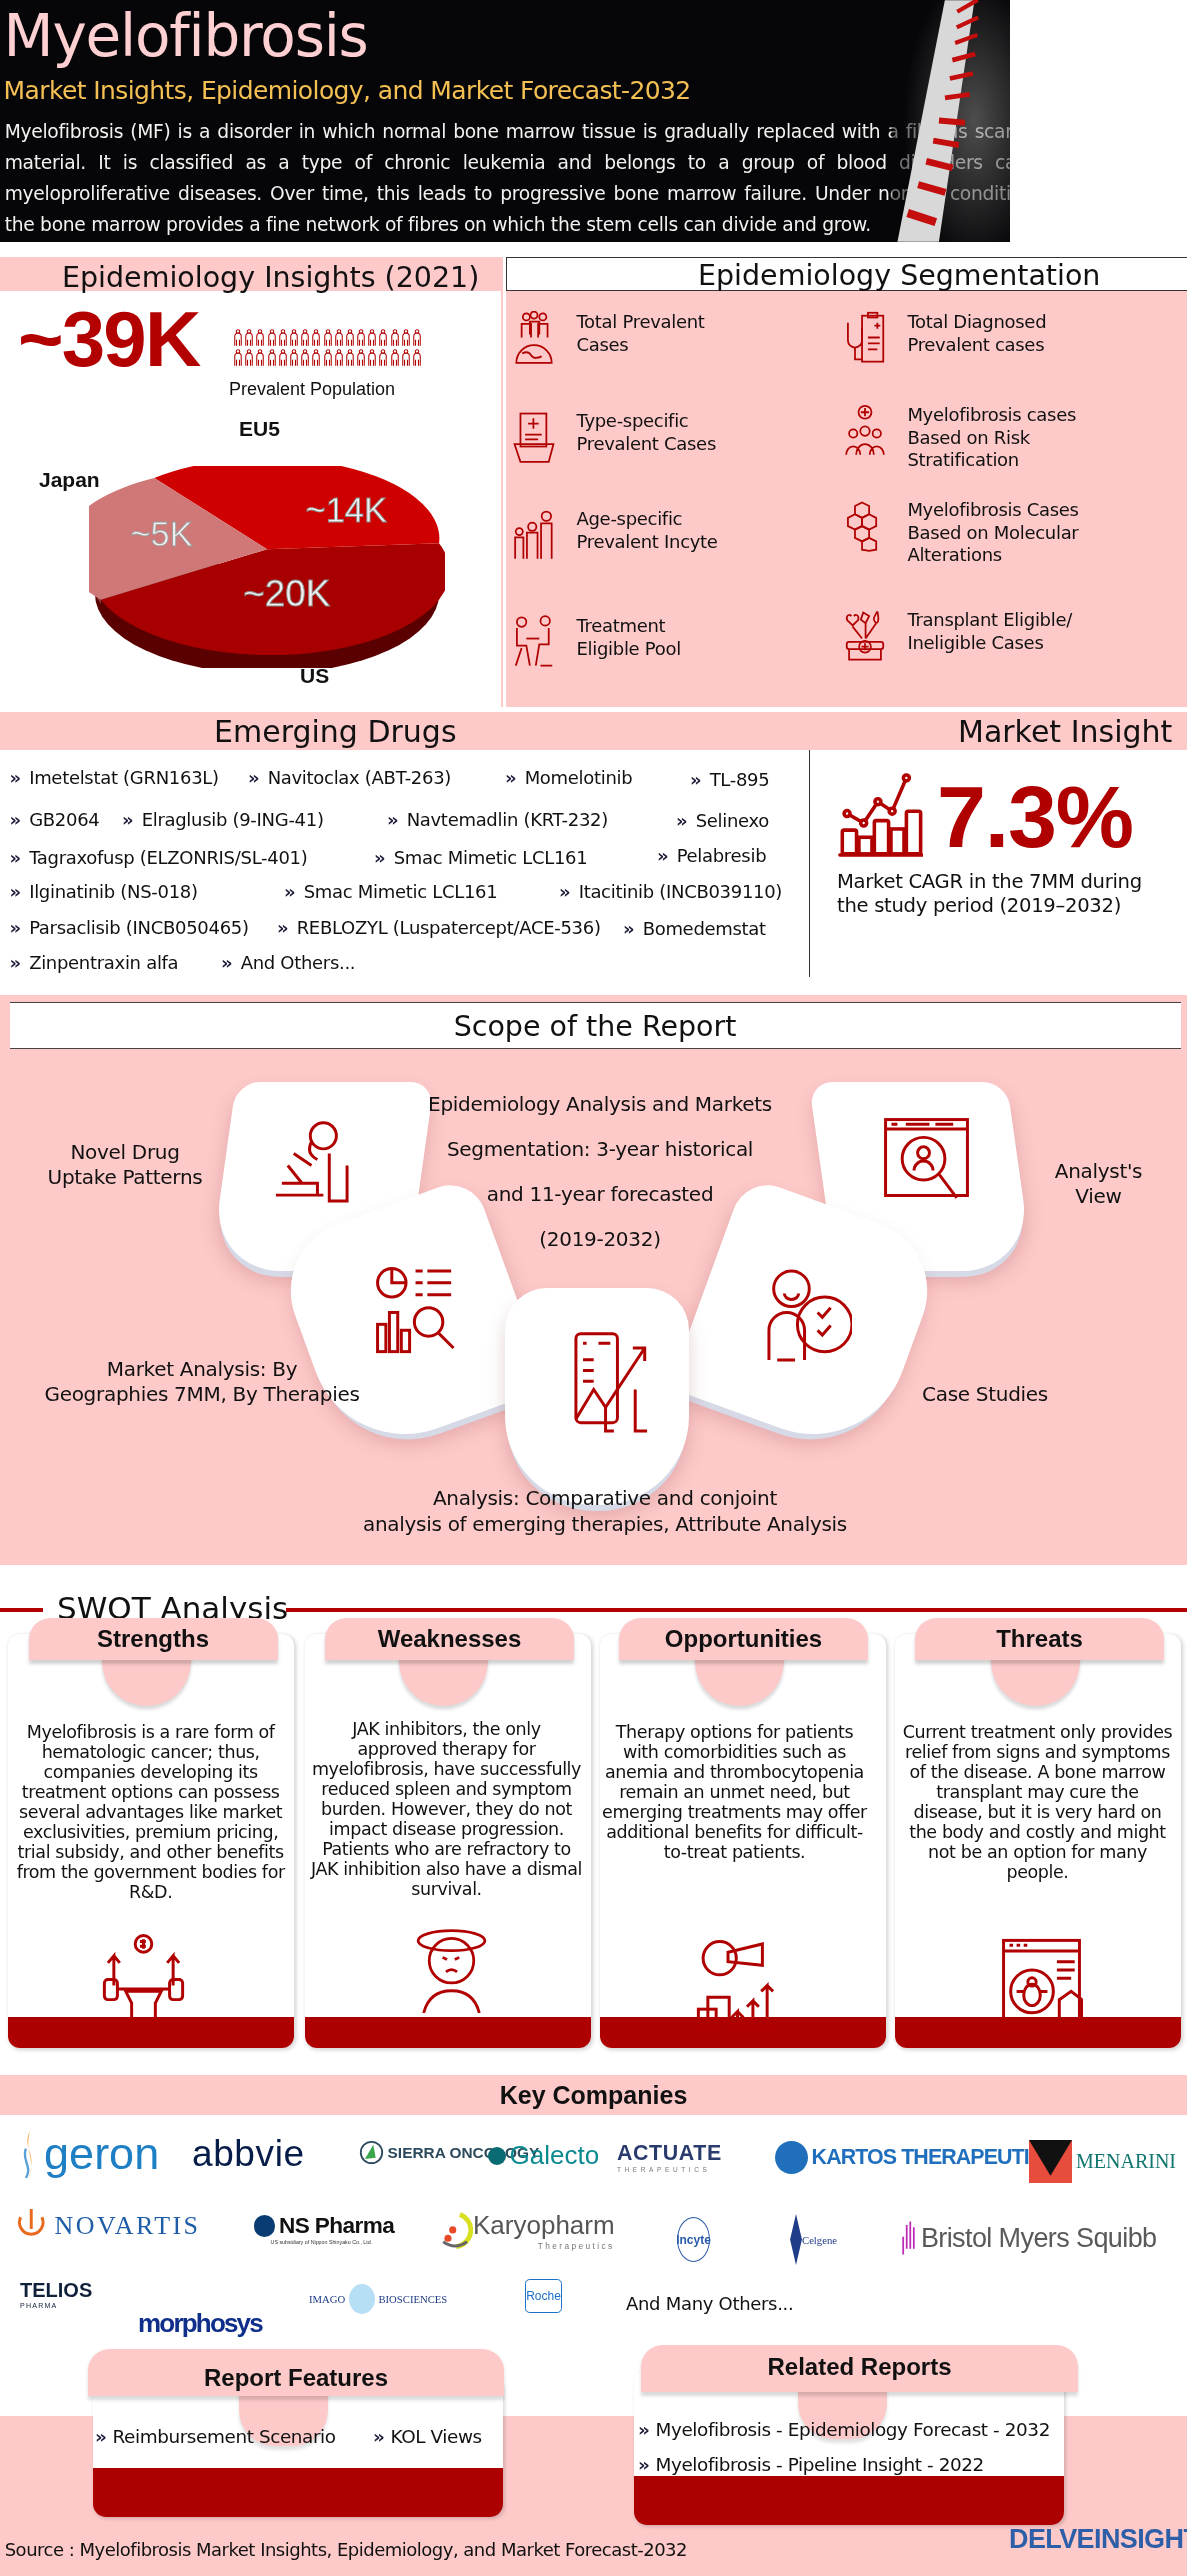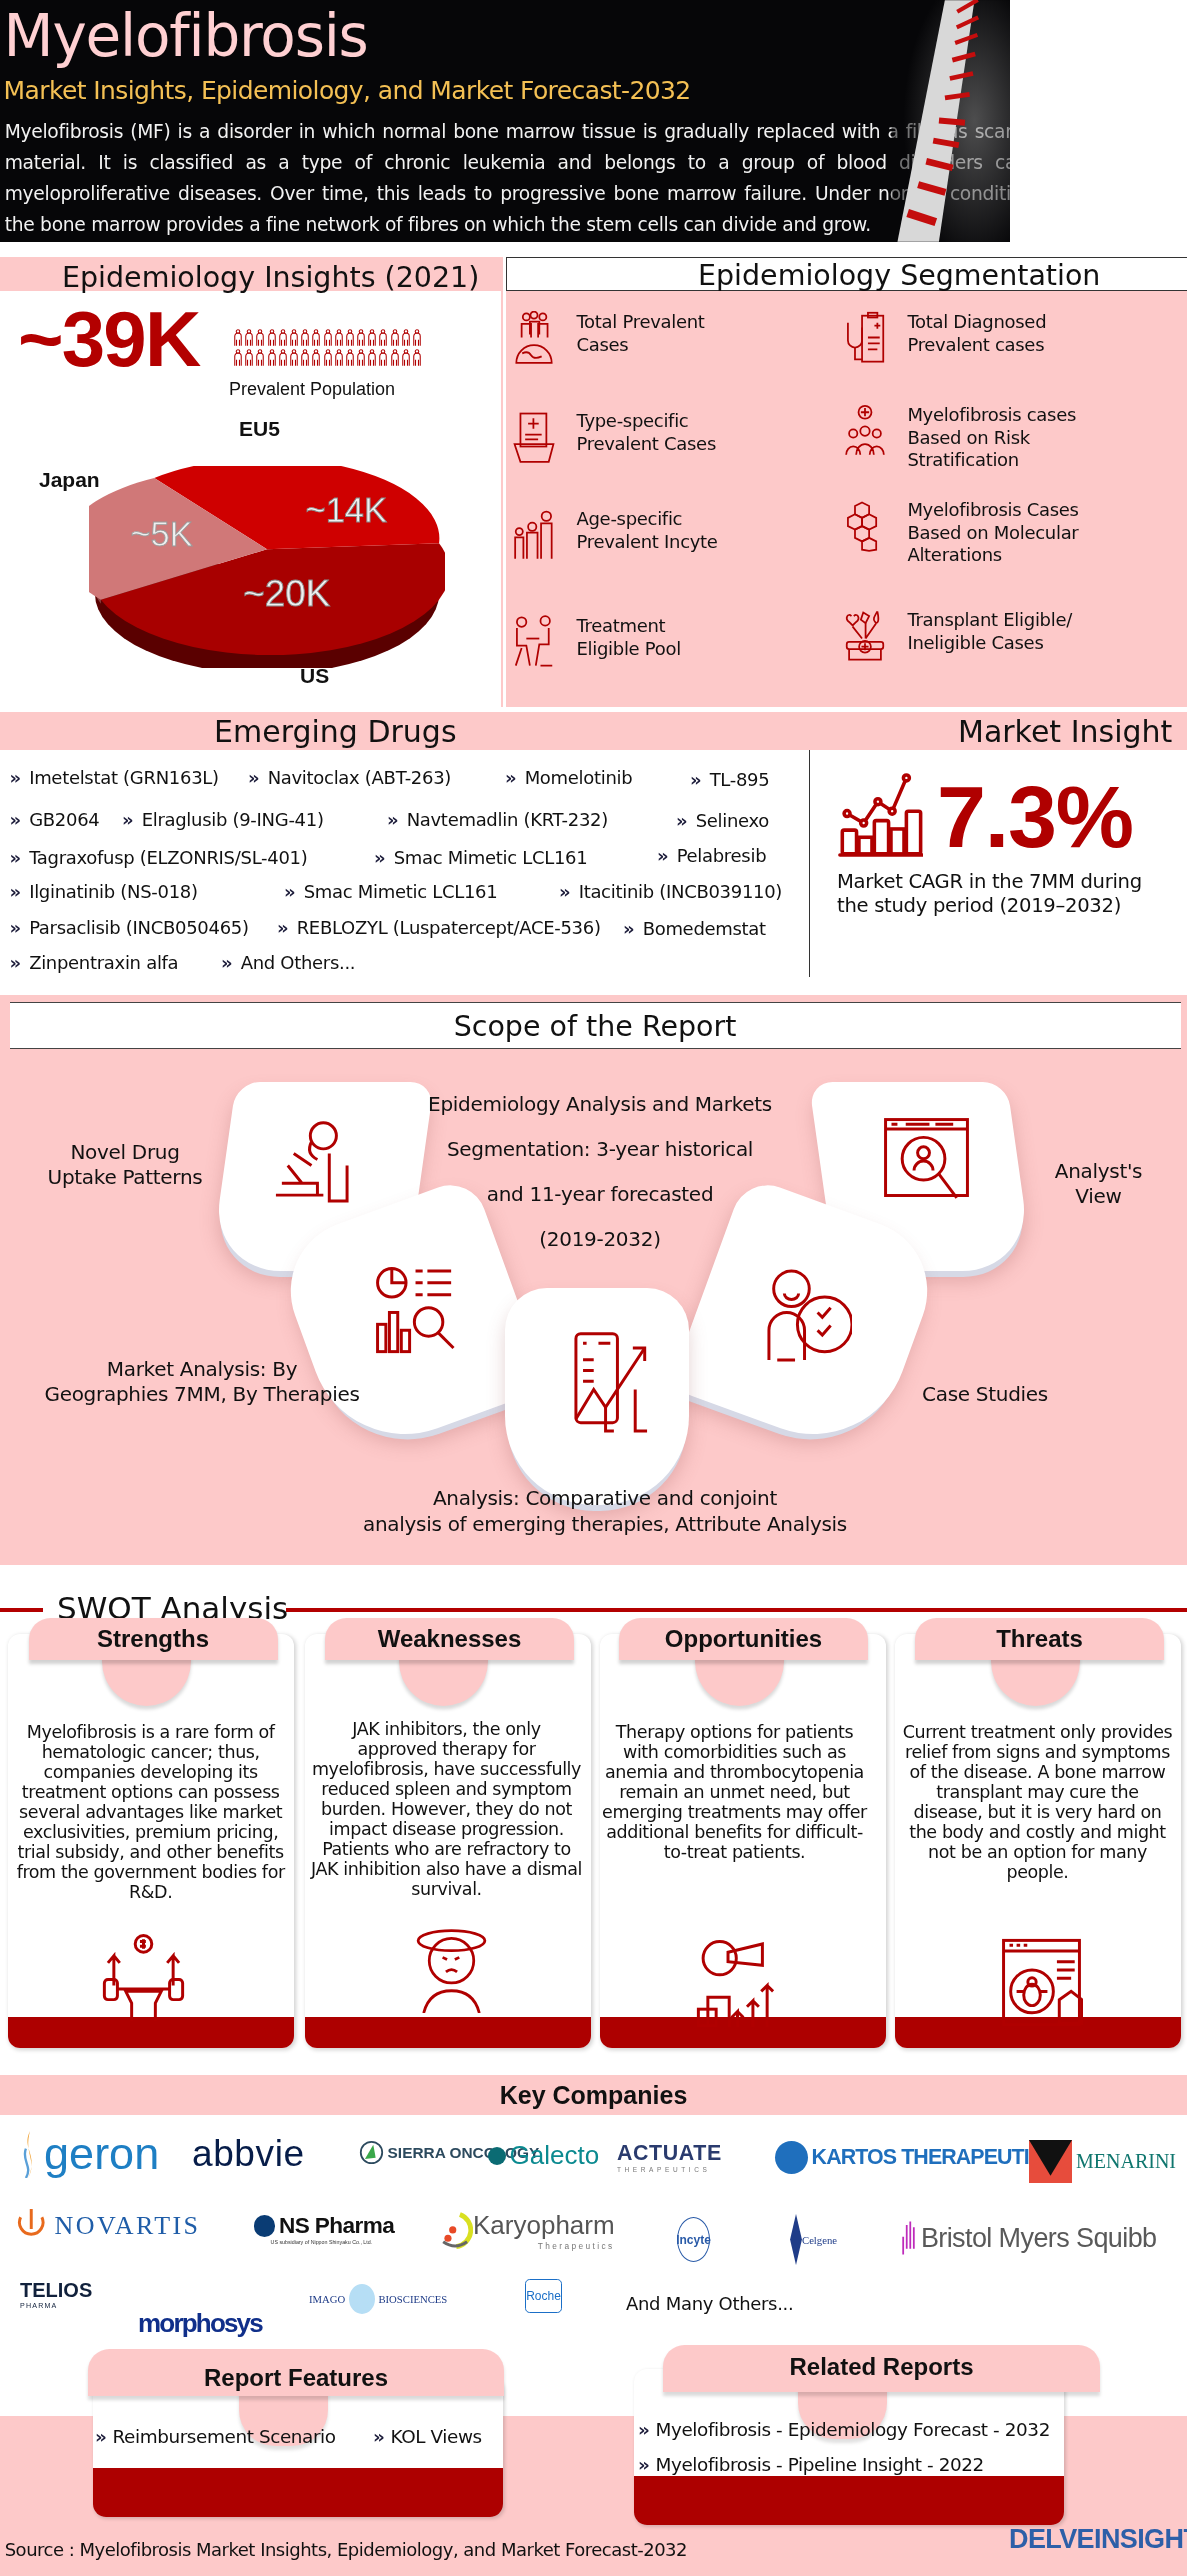--- a/index.html
+++ b/index.html
@@ -672,19 +672,19 @@
   </div>
 <div class="feat-bump" style="left:239px; top:2391px; width:89px; height:55px;"></div>
 <div class="feat-tab" style="left:88px; top:2349px; width:416px; height:47px;"><span style="line-height:57px;">Report Features</span></div>
 <div class="feat-item" style="left:95px; top:2426px;"><span class="chev">»</span><span>Reimbursement Scenario</span></div>
 <div class="feat-item" style="left:373px; top:2426px;"><span class="chev">»</span><span>KOL Views</span></div>
 
 <div class="feat-card" style="left:634px; top:2369px; width:430px; height:156px;">
     <div class="foot" style="height:49px;"></div>
   </div>
 <div class="feat-bump" style="left:798px; top:2384px; width:89px; height:55px;"></div>
-<div class="feat-tab" style="left:663px; top:2345px; width:437px; height:47px;"><span style="line-height:43px;">Related Reports</span></div>
+<div class="feat-tab" style="left:641px; top:2345px; width:437px; height:47px;"><span style="line-height:43px;">Related Reports</span></div>
 <div class="feat-item" style="left:638px; top:2419px;"><span class="chev">»</span><span>Myelofibrosis - Epidemiology Forecast - 2032</span></div>
 <div class="feat-item" style="left:638px; top:2454px;"><span class="chev">»</span><span>Myelofibrosis - Pipeline Insight - 2022</span></div>
 
 <div id="source" class="abs">Source : Myelofibrosis Market Insights, Epidemiology, and Market Forecast-2032</div>
 <div id="delve" class="abs">DELVEINSIGHT</div>
 
 
 </body></html>

